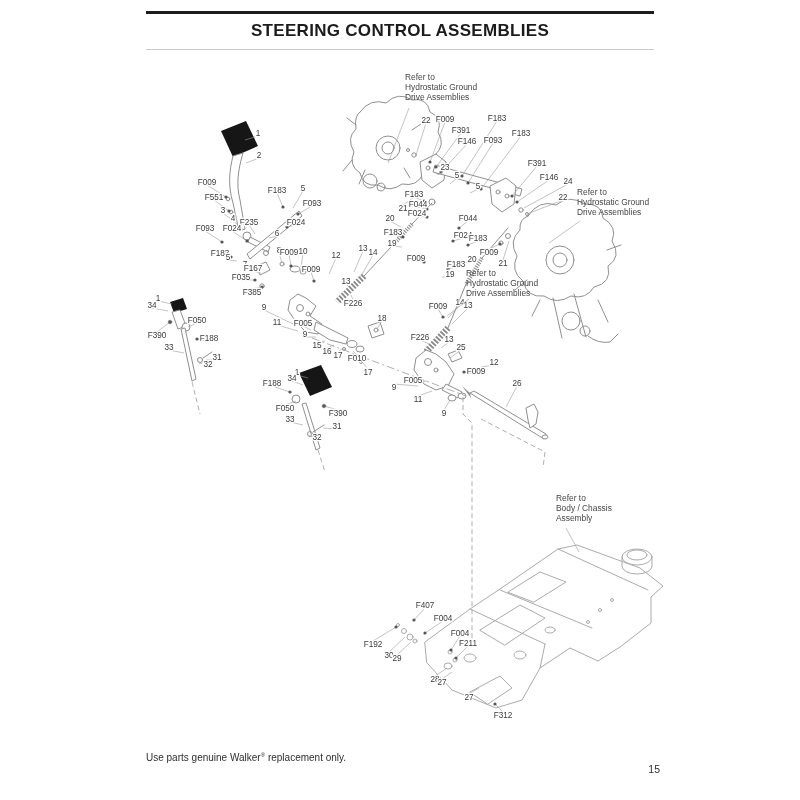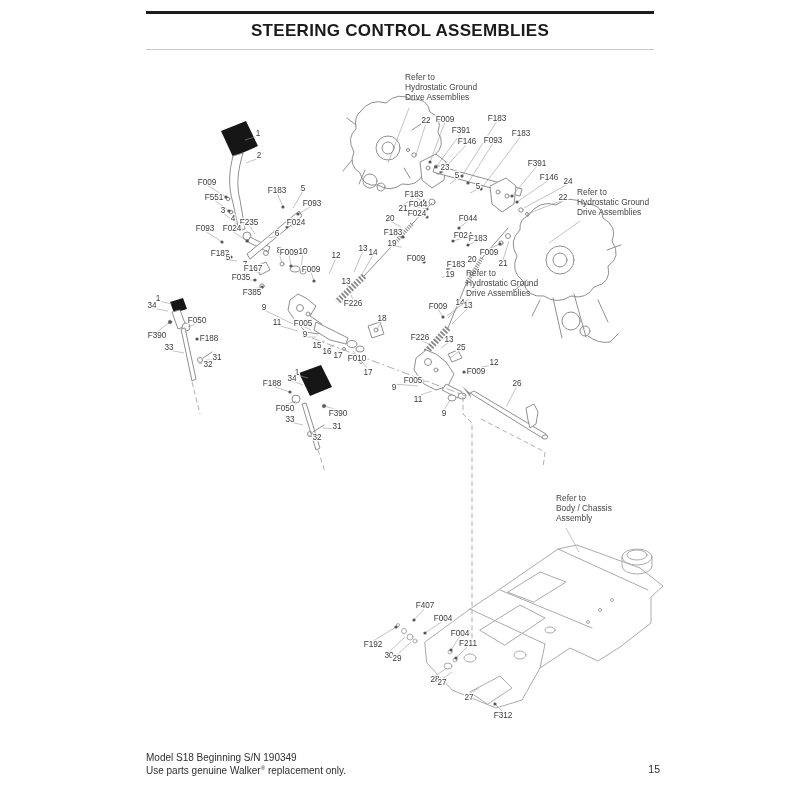--- a/index.html
+++ b/index.html
@@ -465,16 +465,15 @@
       <g>
         <text x="556" y="501" font-size="8.4" font-family="&quot;Liberation Sans&quot;, sans-serif" fill="#454545">Refer to</text>
         <text x="556" y="511" font-size="8.4" font-family="&quot;Liberation Sans&quot;, sans-serif" fill="#454545">Body / Chassis</text>
         <text x="556" y="521" font-size="8.4" font-family="&quot;Liberation Sans&quot;, sans-serif" fill="#454545">Assembly</text>
         <line x1="566" y1="528" x2="579" y2="552" stroke="#9a9a9a" stroke-width="0.6"></line>
       </g>
     </g>
 </svg>
 
 <div class="footer">
-  <div>Model S18 Beginning S/N 190349</div>
   <div><span>Use parts genuine </span><b>Walker</b><sup>®</sup><span> replacement only.</span></div>
 </div>
 <div class="page-num">15</div>
 
 </body></html>

